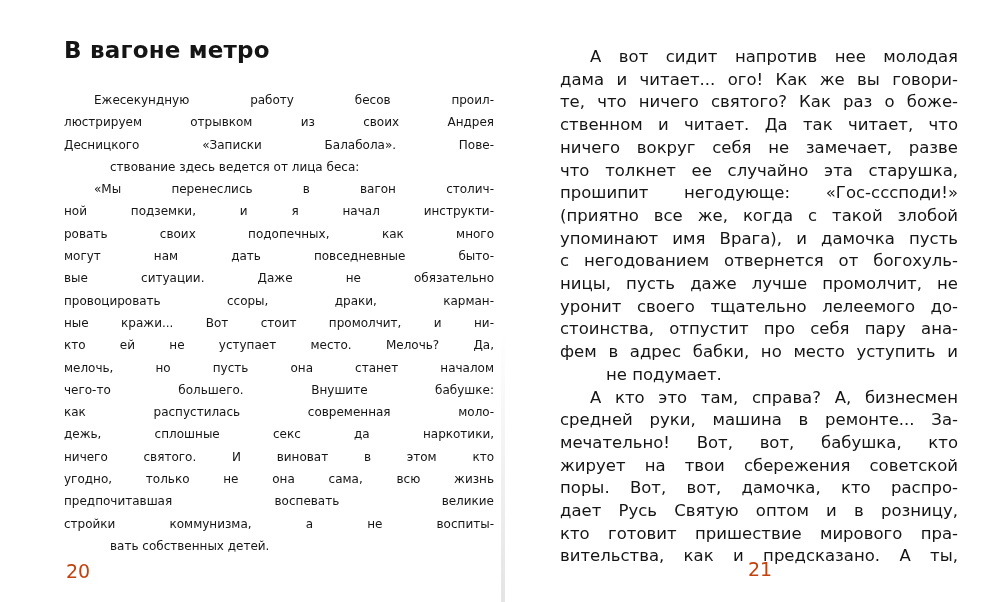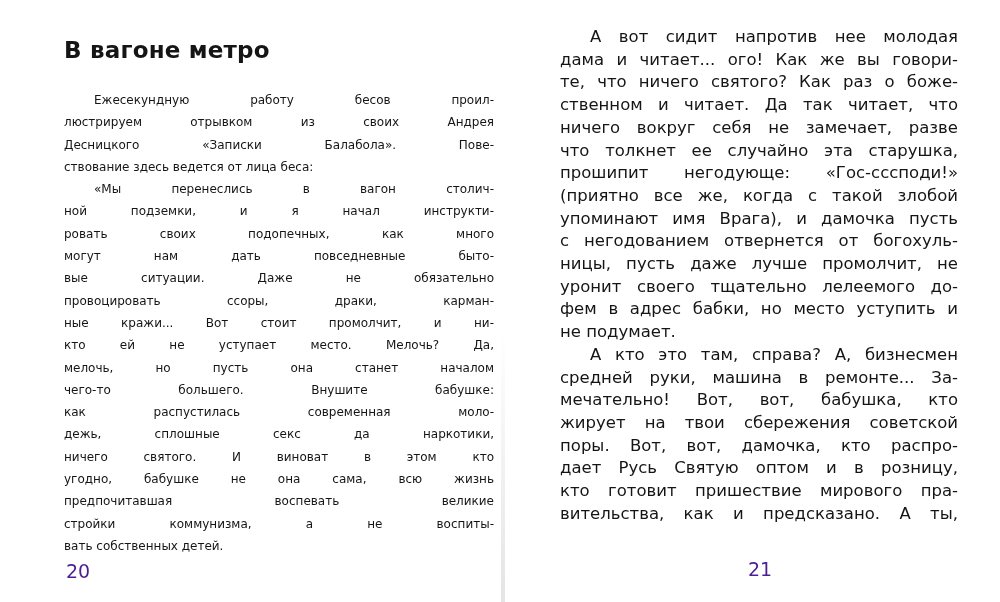--- a/index.html
+++ b/index.html
@@ -12,36 +12,36 @@
     color: #151515;
   }
   .spread { position: absolute; inset: 0; background: #ffffff; }
   .gutter {
     position: absolute; left: 501px; top: 0; width: 4px; height: 100%;
     background: linear-gradient(to bottom, rgba(0,0,0,0) 55%, rgba(0,0,0,0.10) 98%);
     pointer-events: none;
   }
   .col { position: absolute; }
   .col-left  { left: 64px;  top: 36px; width: 430px; }
-  .col-right { left: 560px; top: 26px; width: 398px; }
+  .col-right { left: 560px; top: 46px; width: 398px; }
   .page-title {
     margin: 0 0 25px 0;
     font-size: 23px; font-weight: bold;
     line-height: 28px; text-align: left;
     letter-spacing: 0.2px;
   }
   .line {
     text-align: justify;
     text-align-last: justify;
   }
   .col-left  .line { font-size: 12px;   line-height: 22.3px; }
   .col-right .line { font-size: 16.5px; line-height: 22.7px; }
   .line.indent { text-indent: 30px; }
-  .line.last { text-align-last: left; }
-  .pagenum { position: absolute; font-size: 19px; color: #4c1d95; }
+  .line.last { text-align-last: left; margin-left: 46px; }
+  .pagenum { position: absolute; font-size: 19px; color: #c2410c; }
   .pagenum-left  { left: 66px; top: 560px; }
   .pagenum-right { left: 560px; top: 558px; width: 400px; text-align: center; }
 </style>
 </head>
 <body>
 
 <div class="spread">
   <div class="gutter"></div>
 
   <div class="col col-left">
@@ -57,41 +57,42 @@
         <div class="line">могут нам дать повседневные быто-</div>
         <div class="line">вые ситуации. Даже не обязательно</div>
         <div class="line">провоцировать ссоры, драки, карман-</div>
         <div class="line">ные кражи... Вот стоит промолчит, и ни-</div>
         <div class="line">кто ей не уступает место. Мелочь? Да,</div>
         <div class="line">мелочь, но пусть она станет началом</div>
         <div class="line">чего-то большего. Внушите бабушке:</div>
         <div class="line">как распустилась современная моло-</div>
         <div class="line">дежь, сплошные секс да наркотики,</div>
         <div class="line">ничего святого. И виноват в этом кто</div>
-        <div class="line">угодно, бабушке не она сама, всю жизнь</div>
+        <div class="line">угодно, только не она сама, всю жизнь</div>
         <div class="line">предпочитавшая воспевать великие</div>
         <div class="line">стройки коммунизма, а не воспиты-</div>
         <div class="line last">вать собственных детей.</div>
       </div>
   </div>
 
   <div class="col col-right">
     <div id="right-body">
         <div class="line indent">А вот сидит напротив нее молодая</div>
         <div class="line">дама и читает... ого! Как же вы говори-</div>
         <div class="line">те, что ничего святого? Как раз о боже-</div>
         <div class="line">ственном и читает. Да так читает, что</div>
         <div class="line">ничего вокруг себя не замечает, разве</div>
         <div class="line">что толкнет ее случайно эта старушка,</div>
         <div class="line">прошипит негодующе: «Гос-сссподи!»</div>
         <div class="line">(приятно все же, когда с такой злобой</div>
         <div class="line">упоминают имя Врага), и дамочка пусть</div>
         <div class="line">с негодованием отвернется от богохуль-</div>
         <div class="line">ницы, пусть даже лучше промолчит, не</div>
         <div class="line">уронит своего тщательно лелеемого до-</div>
+        <div class="line">стоинства, отпустит про себя пару ана-</div>
         <div class="line">фем в адрес бабки, но место уступить и</div>
         <div class="line last">не подумает.</div>
         <div class="line indent">А кто это там, справа? А, бизнесмен</div>
         <div class="line">средней руки, машина в ремонте... За-</div>
         <div class="line">мечательно! Вот, вот, бабушка, кто</div>
         <div class="line">жирует на твои сбережения советской</div>
         <div class="line">поры. Вот, вот, дамочка, кто распро-</div>
         <div class="line">дает Русь Святую оптом и в розницу,</div>
         <div class="line">кто готовит пришествие мирового пра-</div>
         <div class="line">вительства, как и предсказано. А ты,</div>

